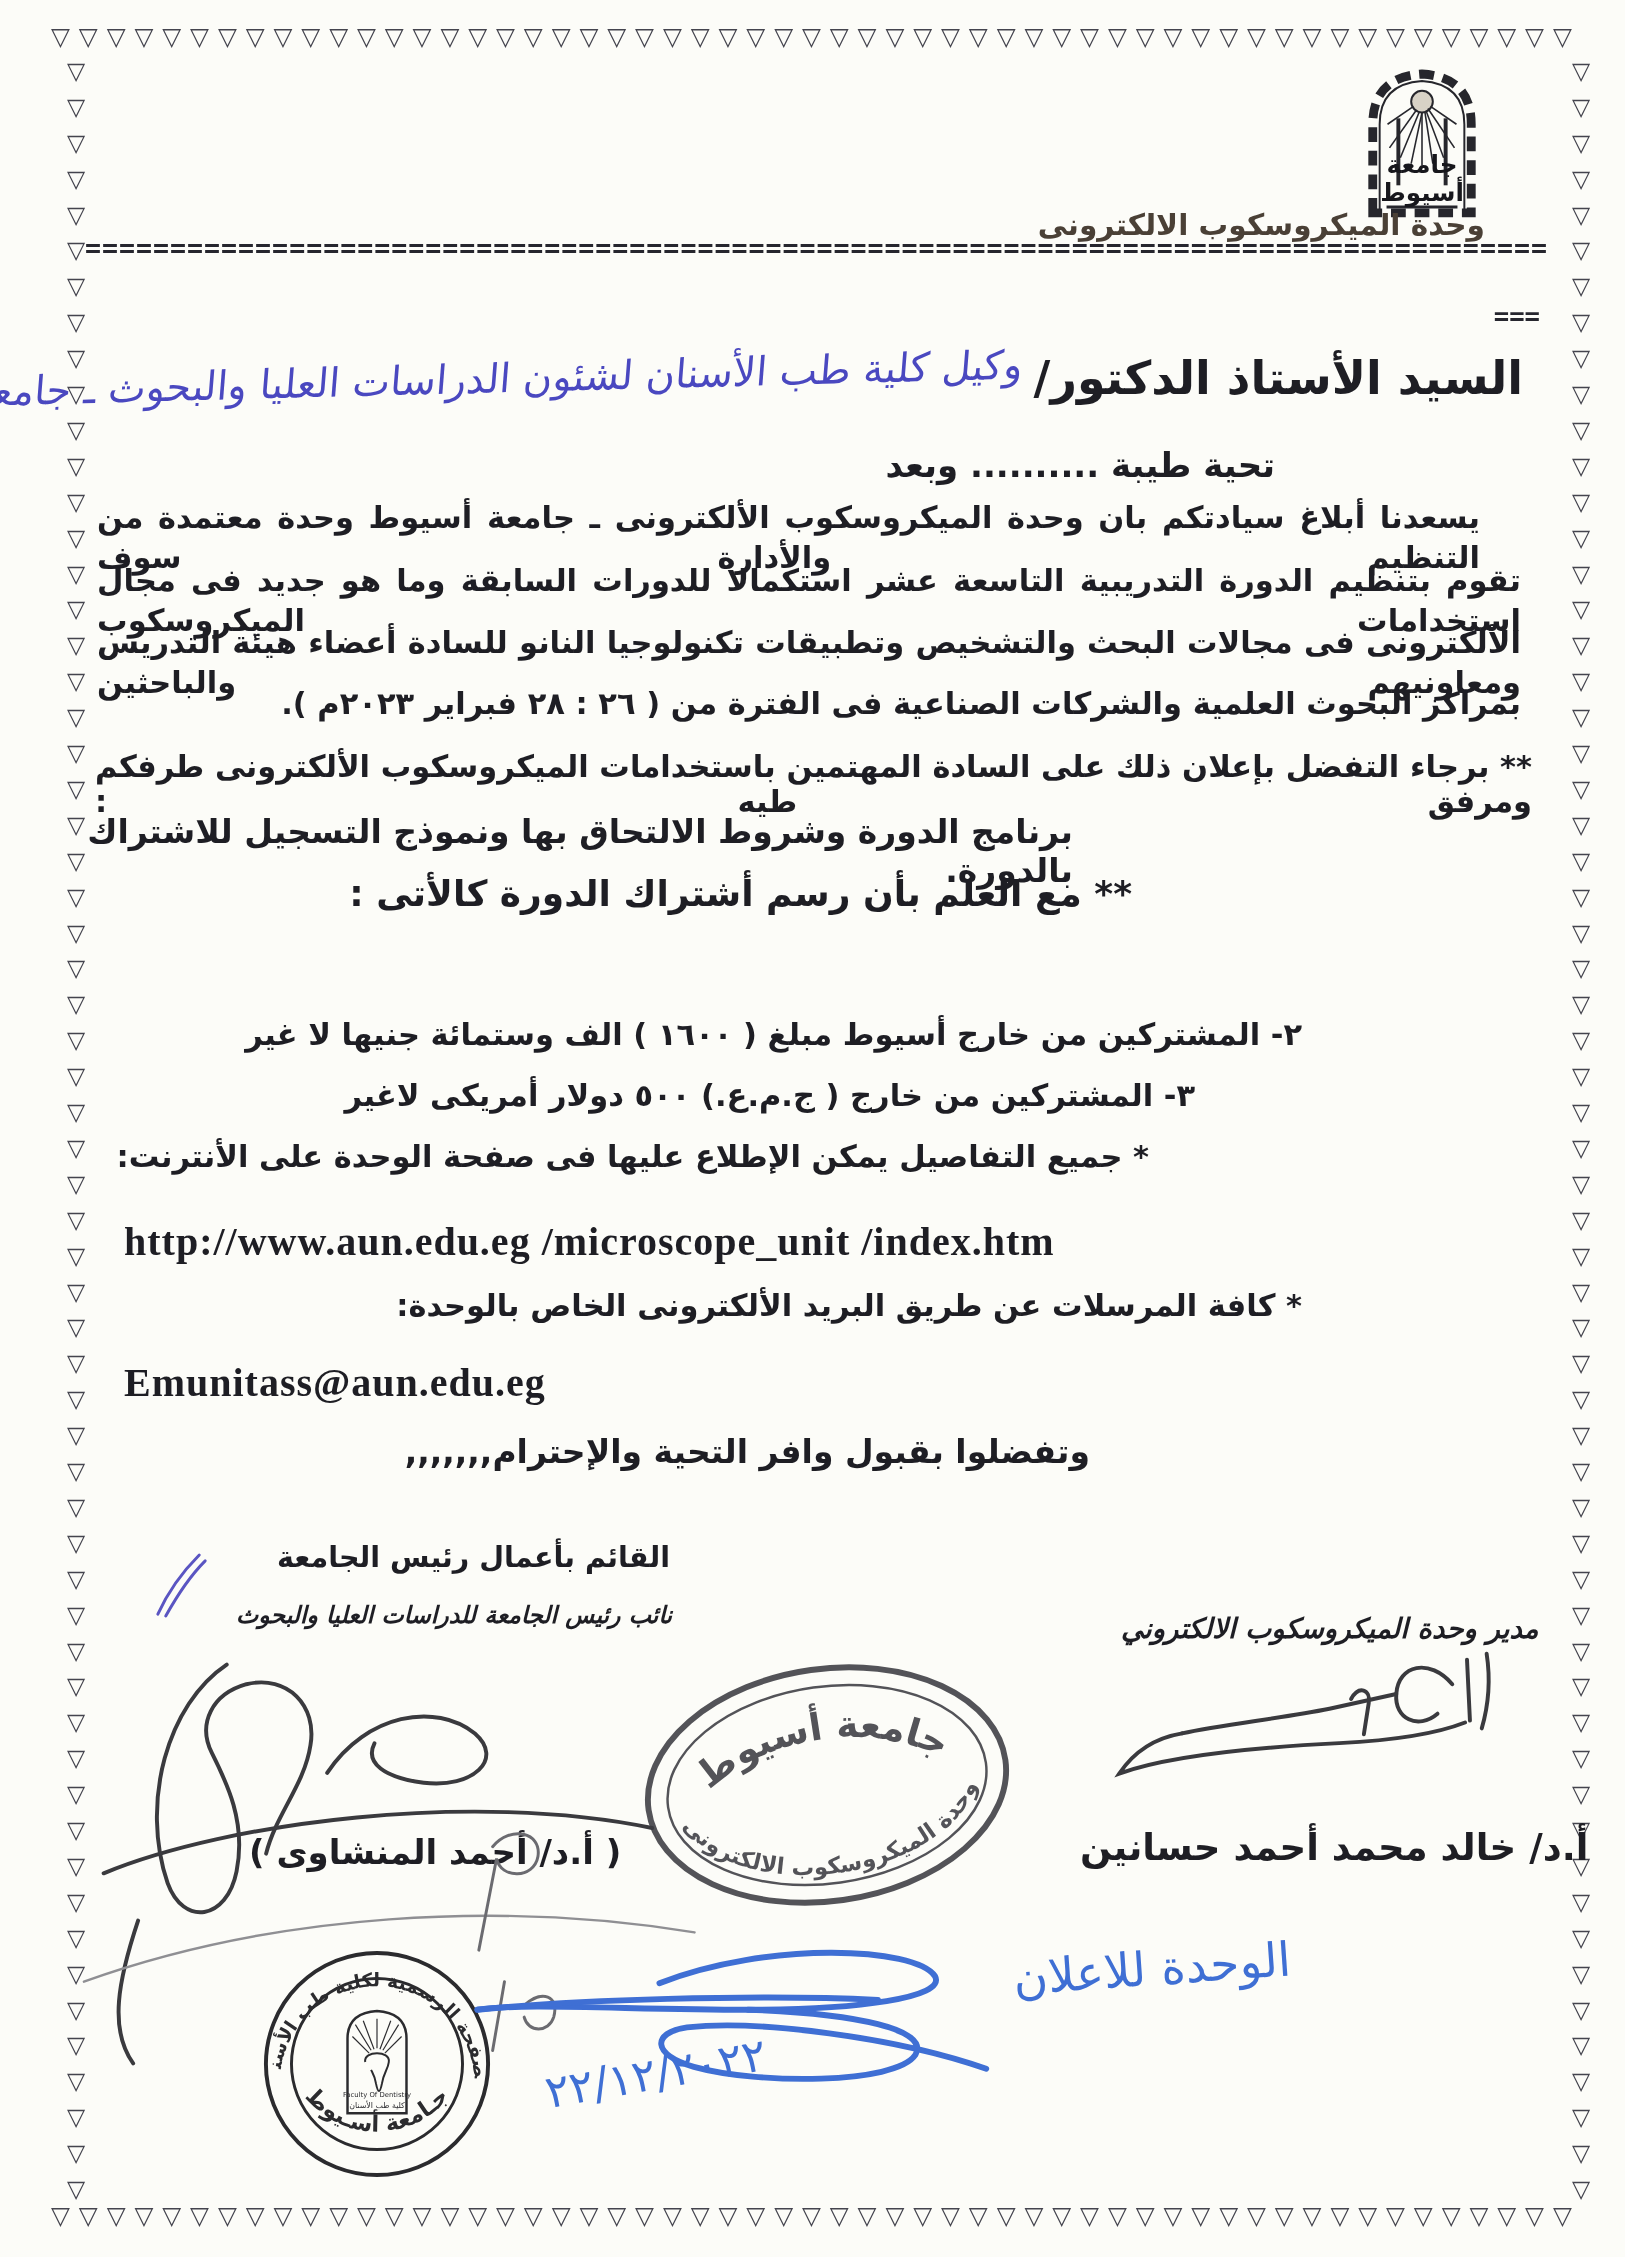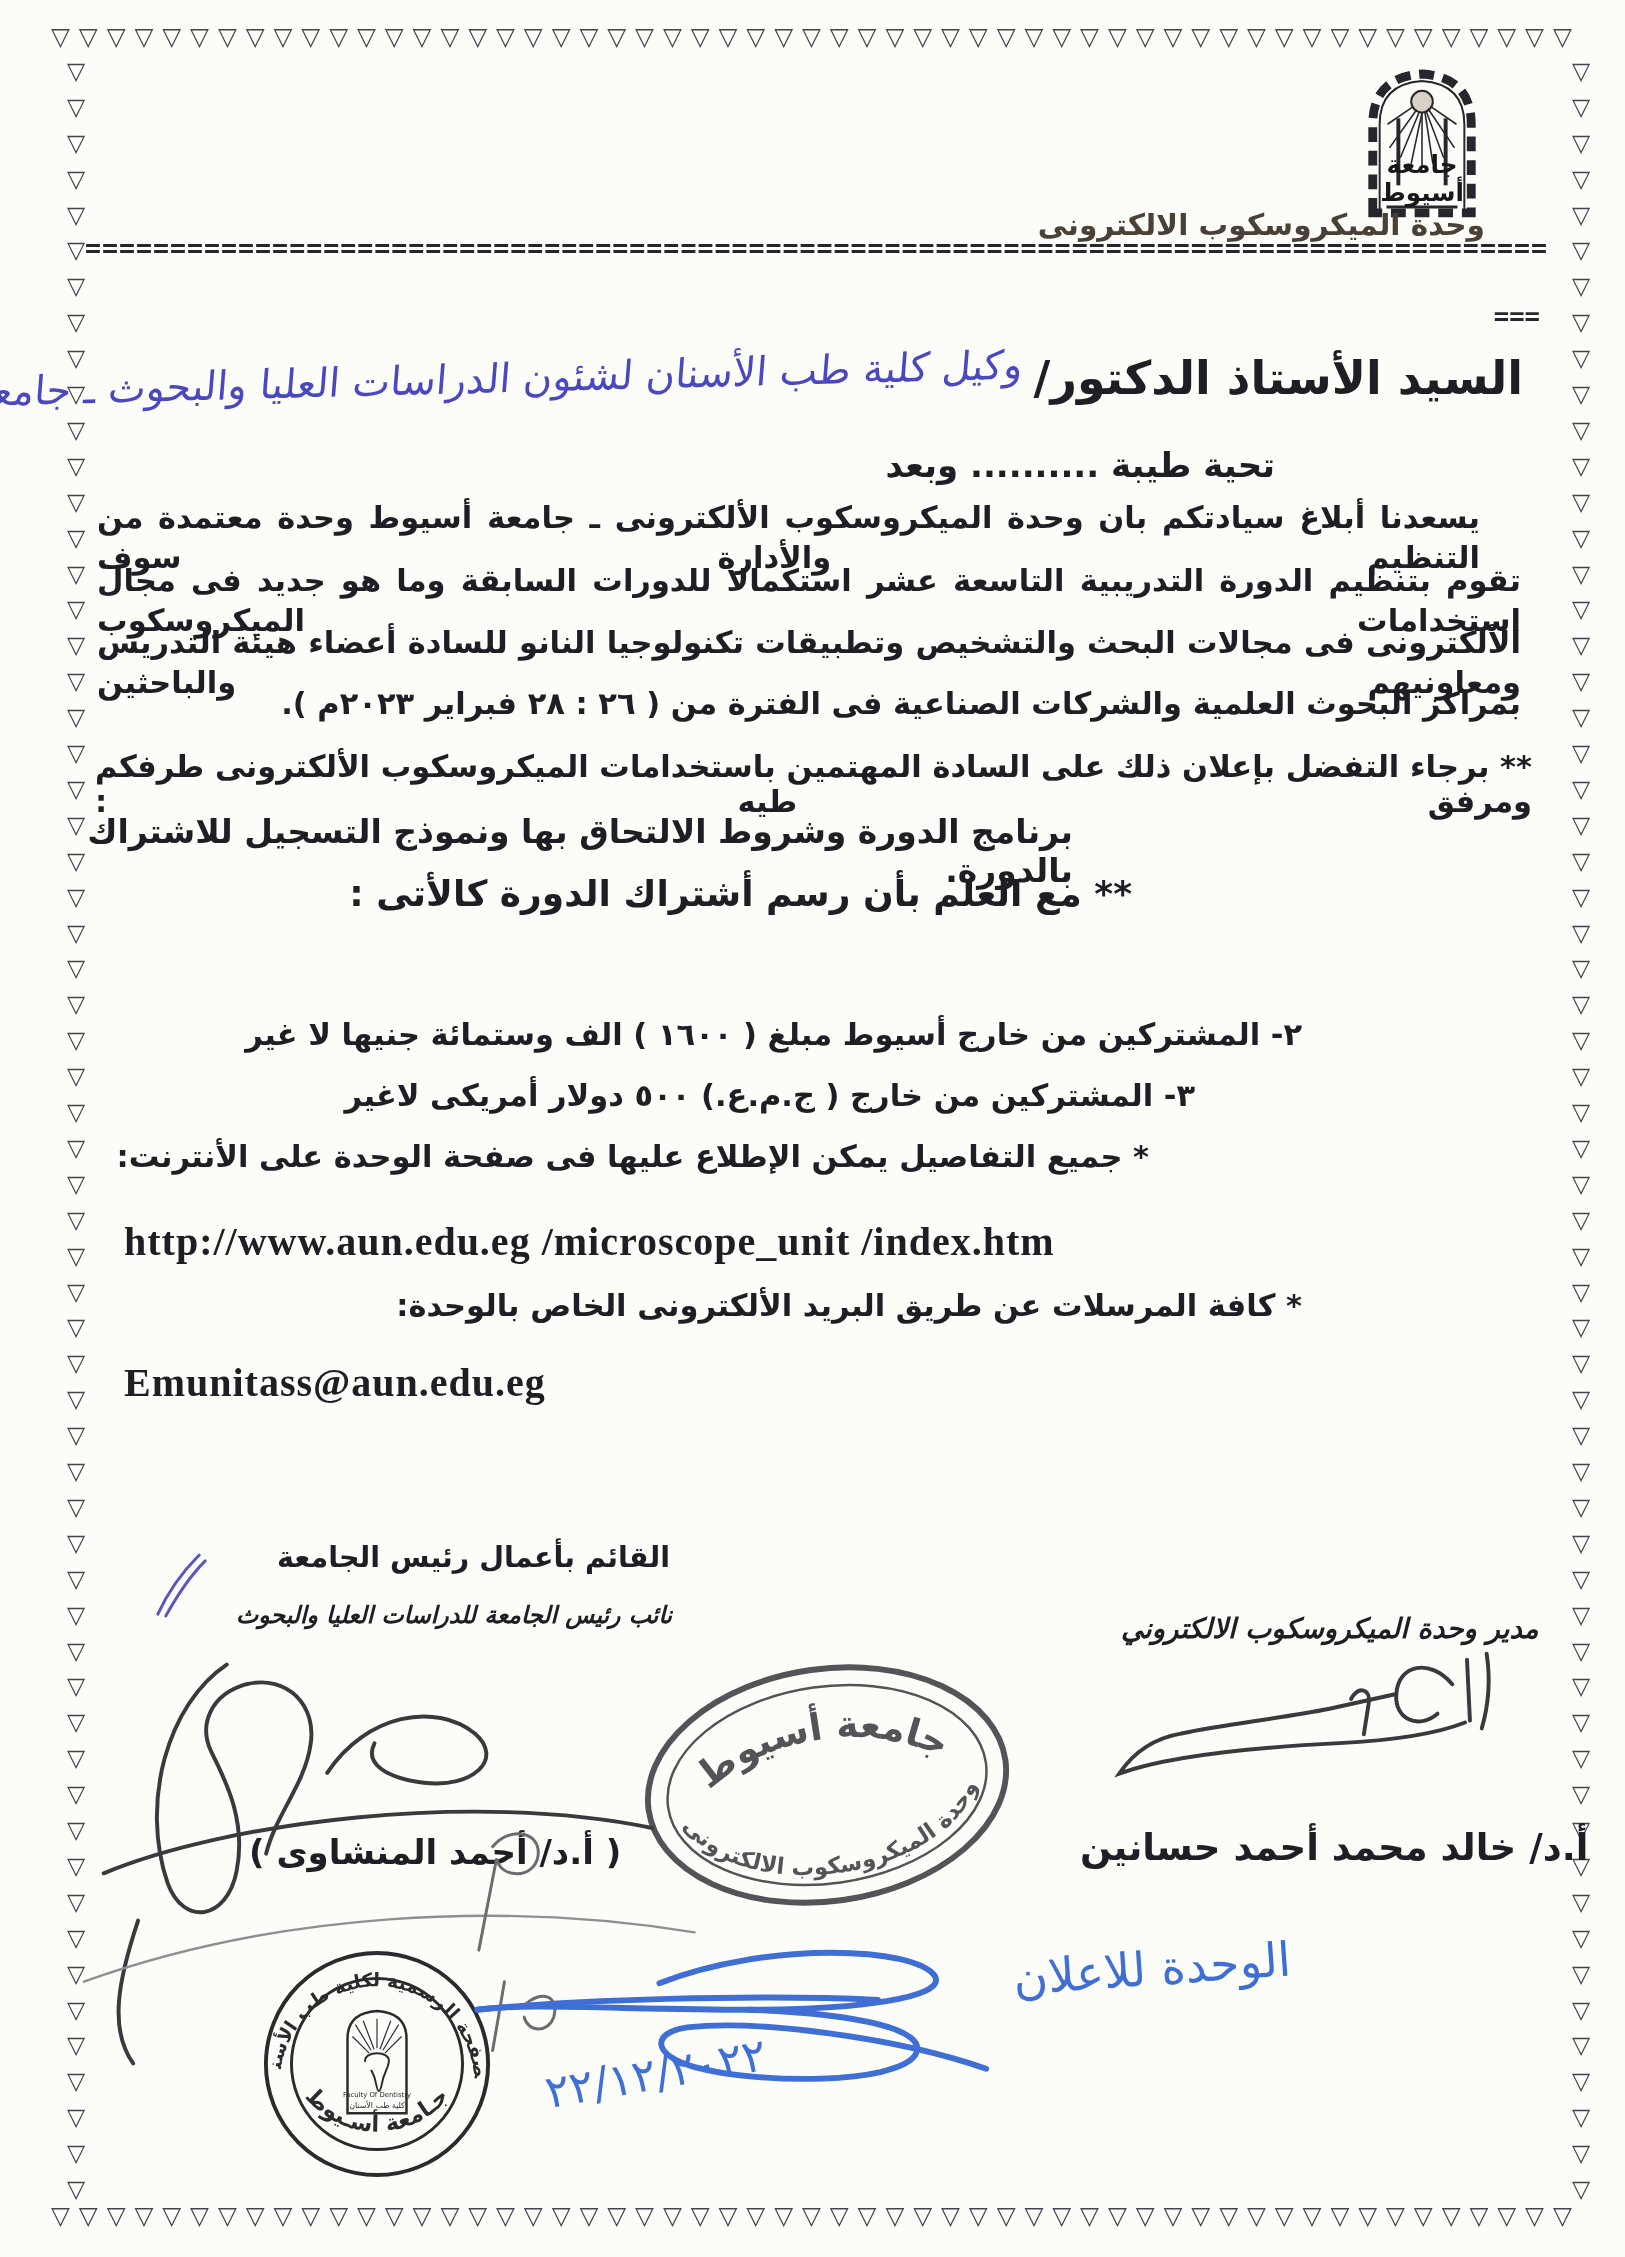--- a/index.html
+++ b/index.html
@@ -117,20 +117,21 @@
   <div class="abs ar attachment">برنامج الدورة وشروط الالتحاق بها ونموذج التسجيل للاشتراك بالدورة.</div>
   <div class="abs ar fees-heading">** مع العلم بأن رسم أشتراك الدورة كالأتى :</div>
 
   <div class="abs ar fee fee1">٢- المشتركين من خارج أسيوط مبلغ ( ١٦٠٠ ) الف وستمائة جنيها لا غير</div>
   <div class="abs ar fee fee2">٣- المشتركين من خارج ( ج.م.ع.) ٥٠٠ دولار أمريكى لاغير</div>
 
   <div class="abs ar details">* جميع التفاصيل يمكن الإطلاع عليها فى صفحة الوحدة على الأنترنت:</div>
   <div class="abs website">http://www.aun.edu.eg /microscope_unit /index.htm</div>
   <div class="abs ar email-label">* كافة المرسلات عن طريق البريد الألكترونى الخاص بالوحدة:</div>
   <div class="abs email">Emunitass@aun.edu.eg</div>
+  <div class="abs ar closing">وتفضلوا بقبول وافر التحية والإحترام,,,,,,,</div>
 
   <div class="abs ar sig-l-title1">القائم بأعمال رئيس الجامعة</div>
   <div class="abs ar sig-l-title2">نائب رئيس الجامعة للدراسات العليا والبحوث</div>
   <div class="abs ar sig-l-name">( أ.د/ أحمد المنشاوى )</div>
 
   <div class="abs ar sig-r-title">مدير وحدة الميكروسكوب الالكتروني</div>
   <div class="abs ar sig-r-name">أ.د/ خالد محمد أحمد حسانين</div>
 
   <svg class="abs" style="left:148px;top:1547px;" width="69" height="79" viewBox="0 0 70 80">
     <g stroke="#5a55c2" stroke-width="3" fill="none" stroke-linecap="round">

